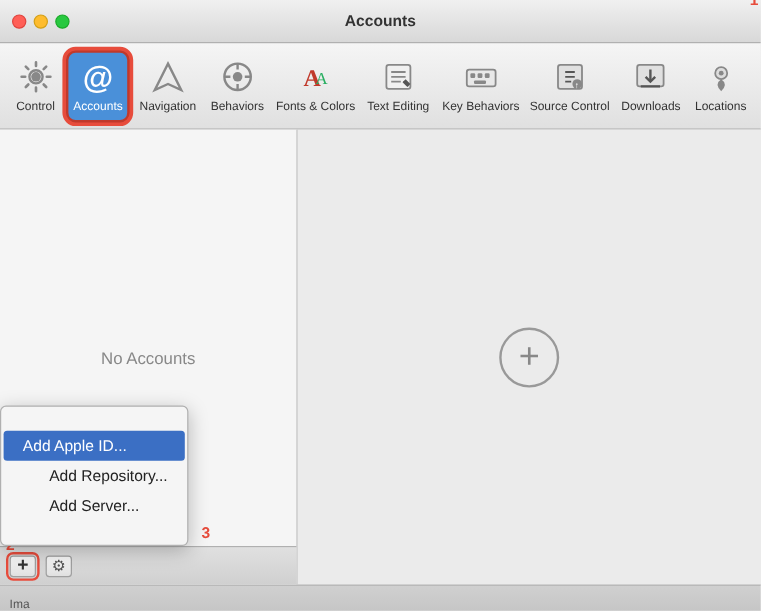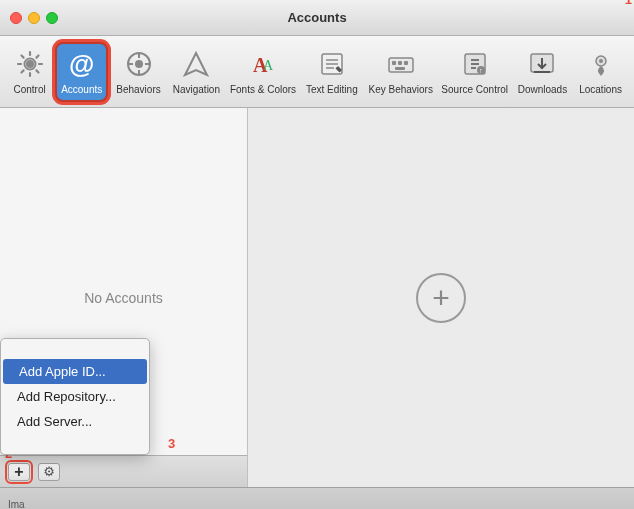--- a/index.html
+++ b/index.html
@@ -203,20 +203,21 @@
       min-width: 150px;
       z-index: 100;
       padding: 20px 0;
     }
     .menu-item {
       padding: 5px 16px;
       font-size: 13px;
       color: #222;
       cursor: pointer;
       white-space: nowrap;
+      margin-left: 24px;
     }
     .menu-item.selected {
       background: #3b6fc4;
       color: #fff;
       border-radius: 3px;
       margin: 0 2px;
     }
 
     
     .annotation {
@@ -249,48 +250,48 @@
         <circle cx="14" cy="14" r="5.5" stroke="#888" stroke-width="2" fill="none"></circle>
       </svg>
     </div>
     <span class="toolbar-label">Control</span>
   </div>
 
   <div class="toolbar-item active" style="background:#4a90d9; outline: 2.5px solid #e74c3c; outline-offset:1px;">
     <div class="toolbar-icon" style="color:#fff; font-size:26px; font-weight:bold;">@</div>
     <span class="toolbar-label" style="color:#fff;">Accounts</span>
     <span class="annotation" style="top:-8px; right:2px;">1</span>
+  </div>
+
+  <div class="toolbar-item">
+    <div class="toolbar-icon">
+      <svg width="28" height="28" viewBox="0 0 28 28">
+        <polygon points="14,3 25,25 14,20 3,25" stroke="#888" stroke-width="2" fill="none"></polygon>
+      </svg>
+    </div>
+    <span class="toolbar-label">Navigation</span>
   </div>
 
   <div class="toolbar-item">
     <div class="toolbar-icon">
       <svg width="28" height="28" viewBox="0 0 28 28">
         <circle cx="14" cy="14" r="11" stroke="#888" stroke-width="2" fill="none"></circle>
         <circle cx="14" cy="14" r="4" fill="#888"></circle>
         <line x1="14" y1="3" x2="14" y2="8" stroke="#888" stroke-width="2"></line>
         <line x1="14" y1="20" x2="14" y2="25" stroke="#888" stroke-width="2"></line>
         <line x1="3" y1="14" x2="8" y2="14" stroke="#888" stroke-width="2"></line>
         <line x1="20" y1="14" x2="25" y2="14" stroke="#888" stroke-width="2"></line>
       </svg>
     </div>
     <span class="toolbar-label">Behaviors</span>
   </div>
 
   <div class="toolbar-item">
     <div class="toolbar-icon">
       <svg width="28" height="28" viewBox="0 0 28 28">
-        <polygon points="14,3 25,25 14,20 3,25" stroke="#888" stroke-width="2" fill="none"></polygon>
-      </svg>
-    </div>
-    <span class="toolbar-label">Navigation</span>
-  </div>
-
-  <div class="toolbar-item">
-    <div class="toolbar-icon">
-      <svg width="28" height="28" viewBox="0 0 28 28">
         <text x="4" y="22" font-size="20" font-weight="bold" fill="#c0392b" font-family="serif">A</text>
         <text x="14" y="20" font-size="14" fill="#27ae60" font-family="serif">A</text>
       </svg>
     </div>
     <span class="toolbar-label">Fonts &amp; Colors</span>
   </div>
 
   <div class="toolbar-item">
     <div class="toolbar-icon">
       <svg width="28" height="28" viewBox="0 0 28 28">

